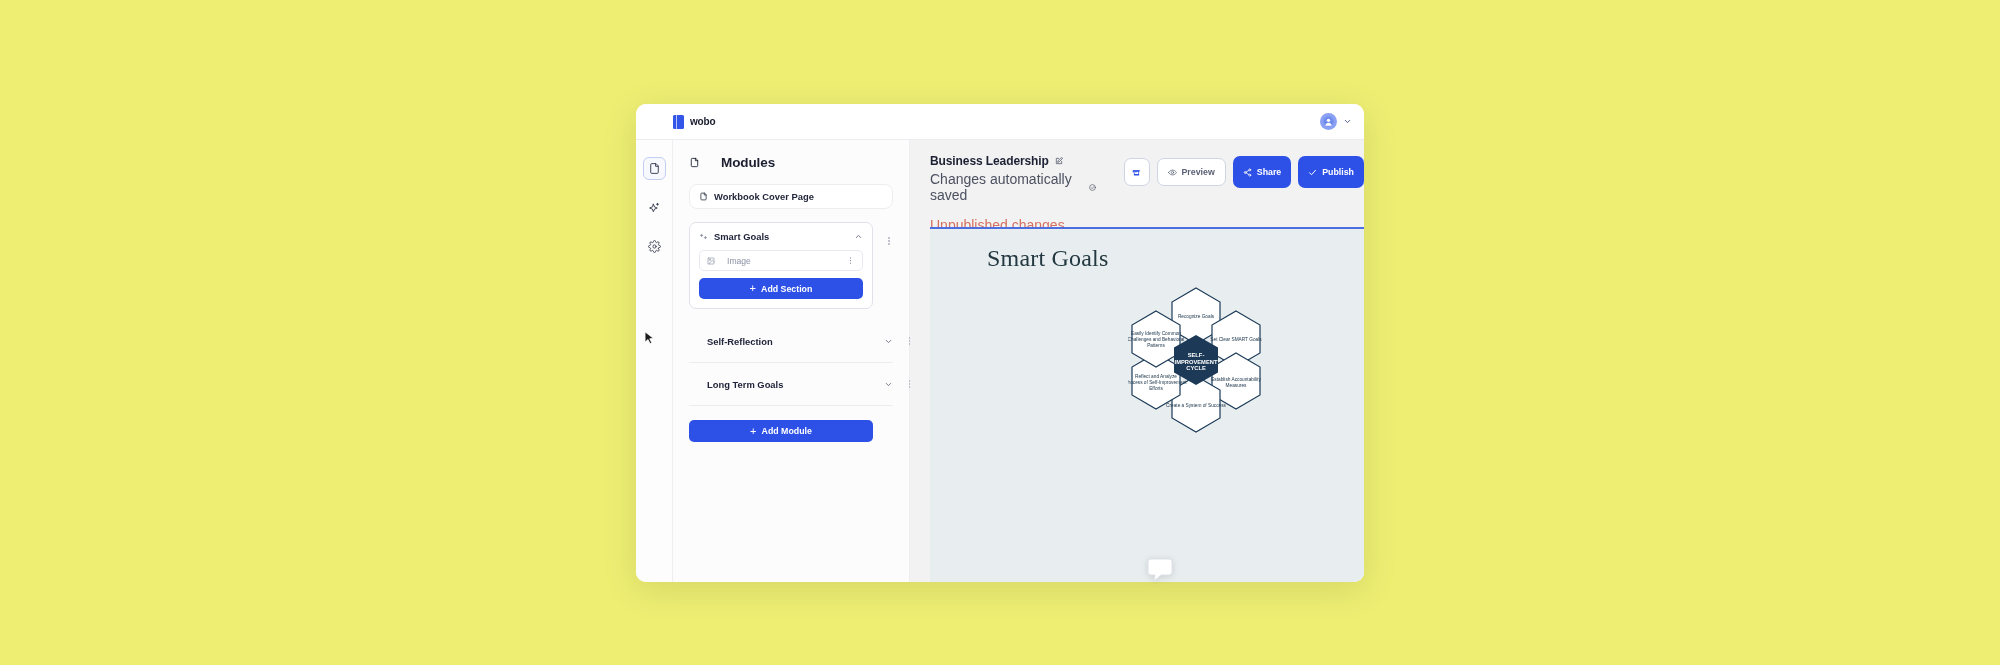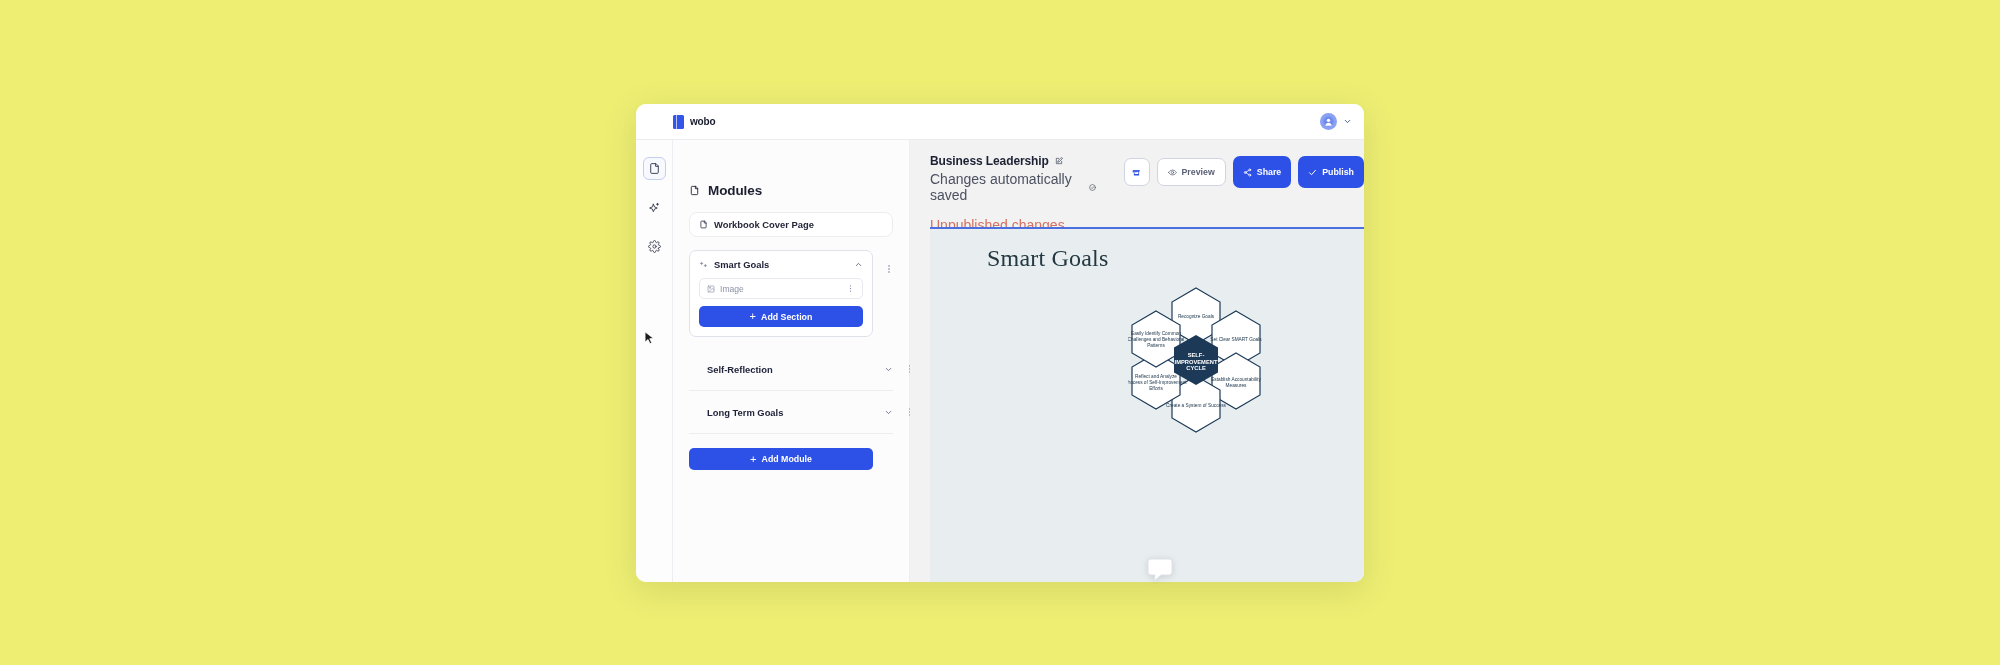--- a/index.html
+++ b/index.html
@@ -83,23 +83,22 @@
 
   
   .modules-panel {
     width: 237px;
     background: #fcfcfd;
     border-right: 1px solid #eeeef2;
     padding: 15px 16px 0 16px;
     position: relative;
   }
   .panel-head {
-    display: flex; align-items: center; gap: 8px;
+    display: flex; align-items: center; gap: 21px;
     margin-bottom: 14px;
-    margin-top: 28px;
   }
   .panel-title { font-size: 13.5px; font-weight: 700; color: #1b1f30; letter-spacing: -0.1px; }
 
   .card {
     background: #ffffff;
     border: 1px solid #ededf1;
     border-radius: 8px;
   }
 
   .cover-row {
@@ -128,21 +127,21 @@
 
   .dots-outside {
     position: absolute; right: -22px; top: 9px;
     color: #6b7185;
   }
 
   .section-row {
     height: 21px;
     border: 1px solid #e7e9ef;
     border-radius: 5px;
-    display: flex; align-items: center; gap: 5px;
+    display: flex; align-items: center; gap: 12px;
     padding: 0 7px;
     margin-bottom: 7px;
     background: #fff;
   }
   .section-label { font-size: 8.6px; color: #8c92a6; }
   .section-dots { margin-left: auto; color: #8c92a6; display:flex; }
 
   .btn-blue {
     height: 21px;
     background: #2d50e6;

